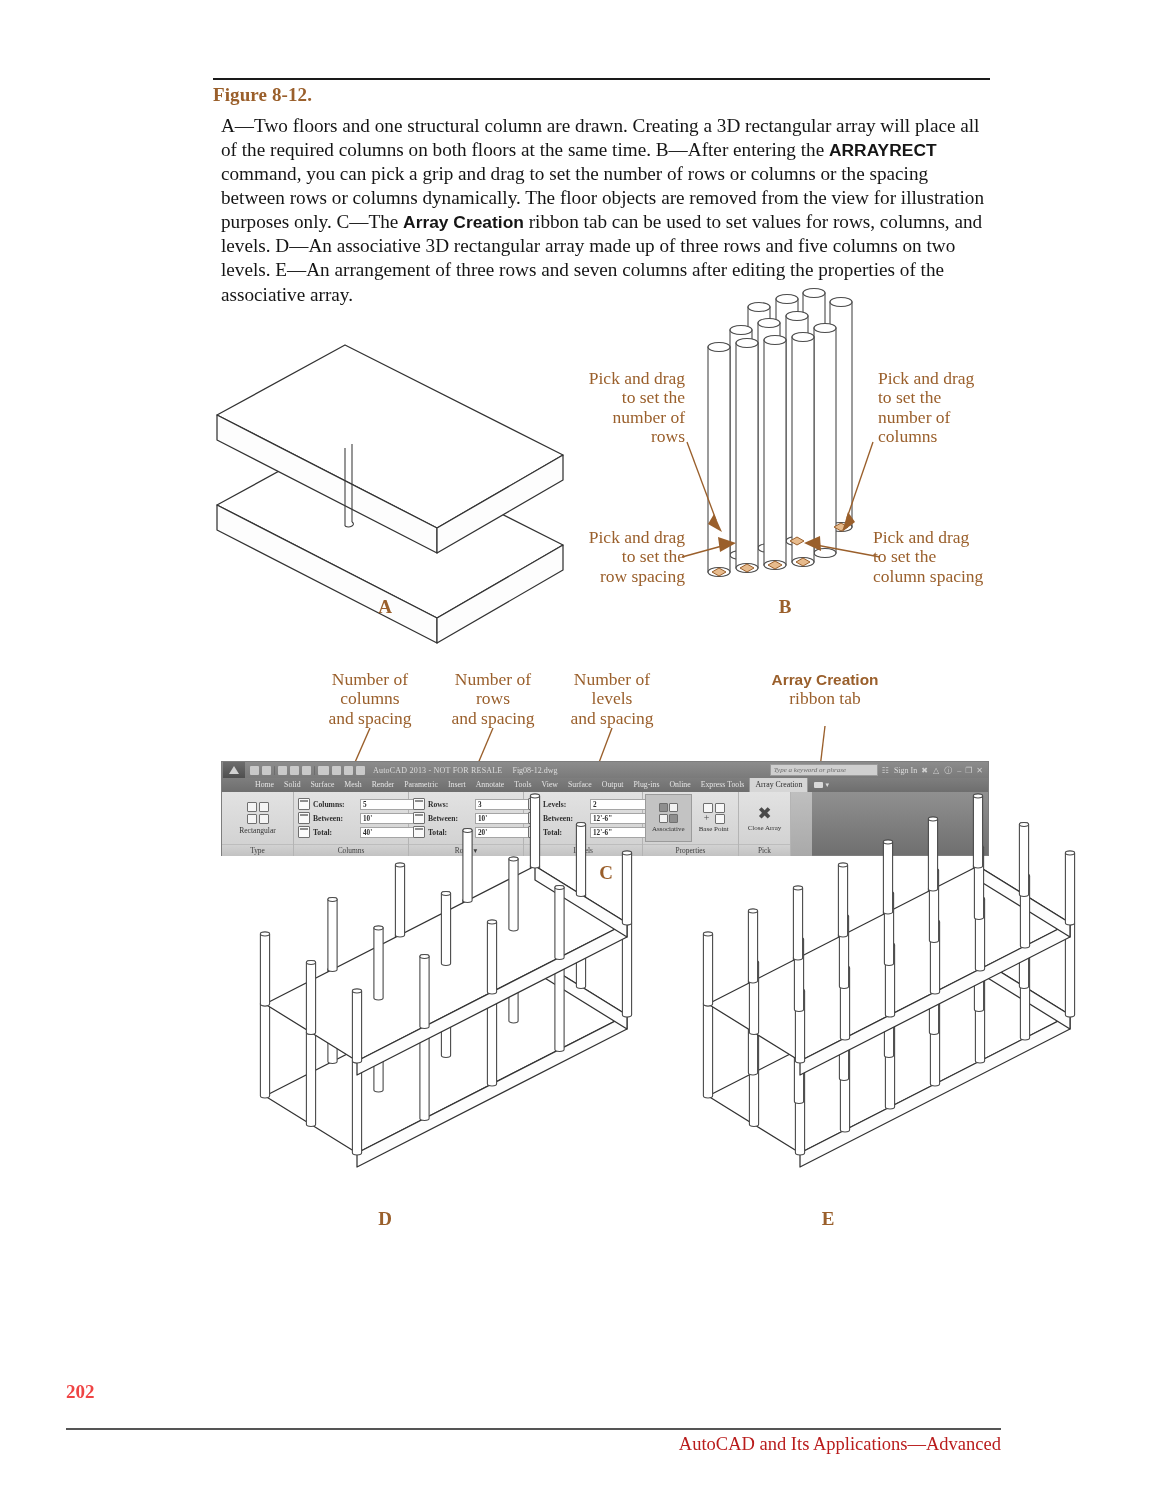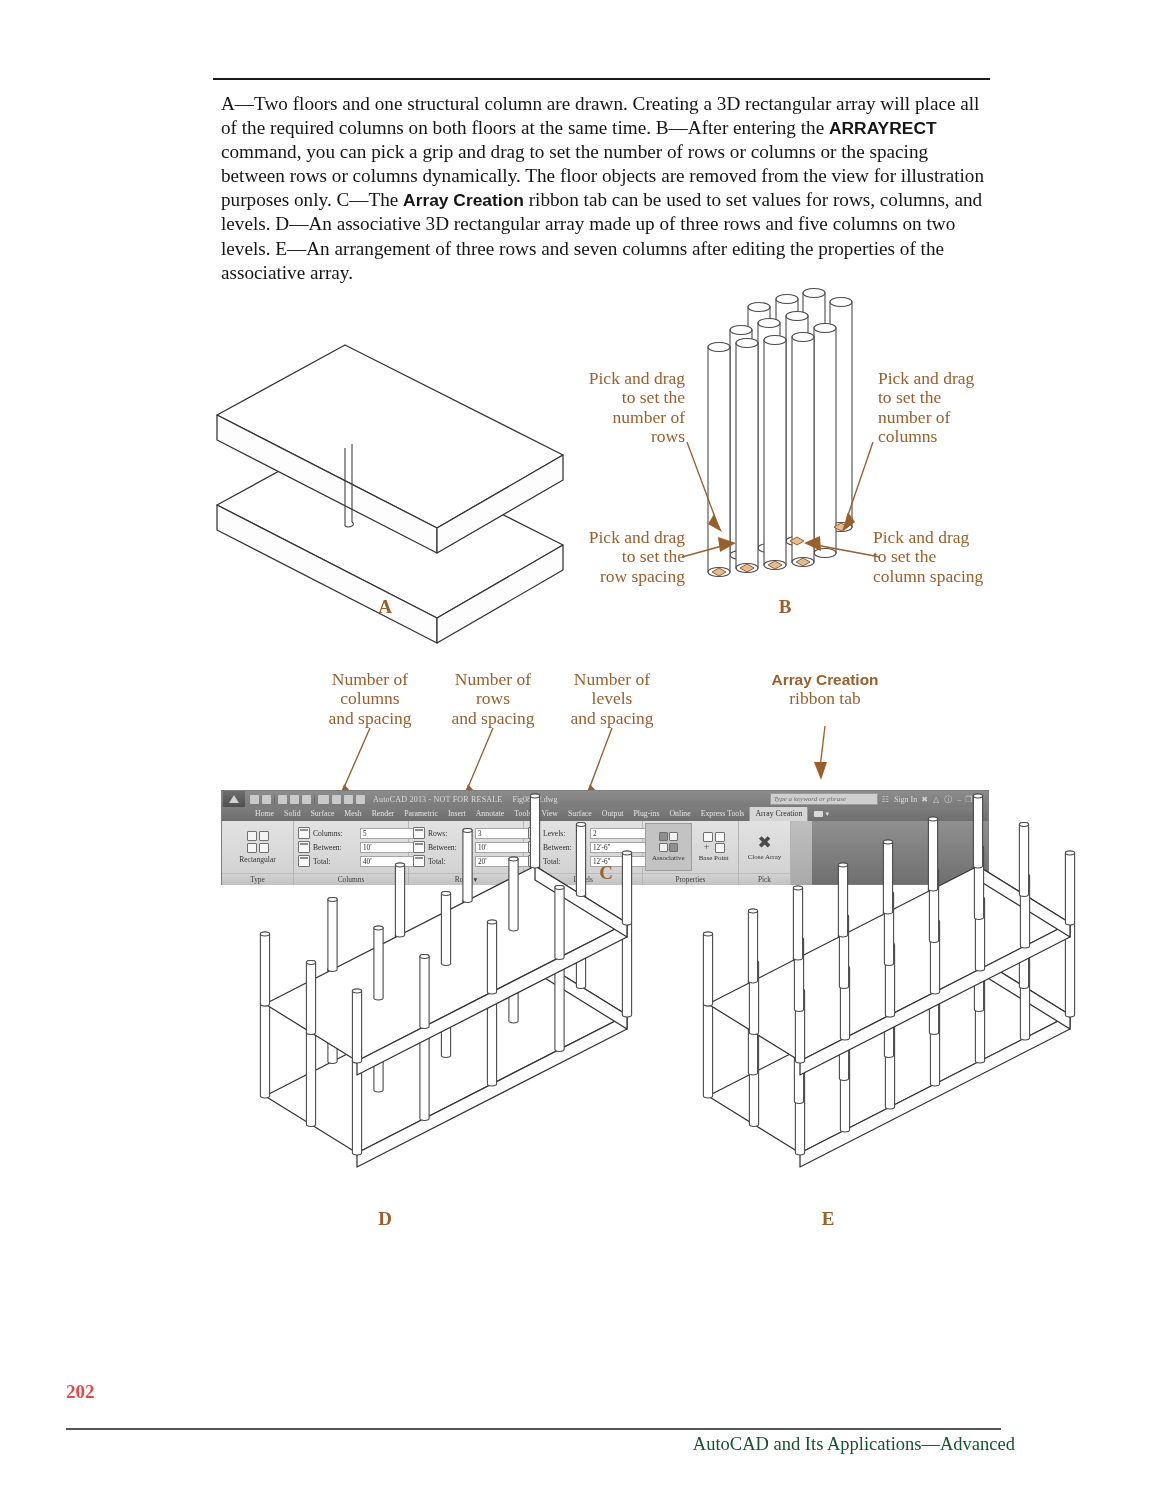--- a/index.html
+++ b/index.html
@@ -50,21 +50,21 @@
   svg.draw{position:absolute;overflow:visible;}
   .ln-thin{fill:none;stroke:#3a3a3a;stroke-width:1.05;stroke-linejoin:round;}
   .face{fill:#ffffff;stroke:#333333;stroke-width:1.25;stroke-linejoin:round;}
   .face-l{fill:#fdfdfd;stroke:#333333;stroke-width:1.25;stroke-linejoin:round;}
   .cyl-body{fill:#ffffff;stroke:#4a4a4a;stroke-width:1.1;}
   .cyl-top{fill:#ffffff;stroke:#4a4a4a;stroke-width:1.1;}
   .grip{fill:#e7bb8d;stroke:#9a5f2b;stroke-width:1;}
   .lead{fill:none;stroke:#9a5f2b;stroke-width:1.35;}
   .lead-head{fill:#9a5f2b;}
   .rb-shadow{
-    position:absolute;left:221px;top:790px;width:768px;height:95px;
+    position:absolute;left:221px;top:761px;width:768px;height:95px;
     background:linear-gradient(180deg,#9e9e9e 0%,#8f8f8f 34%,#6f6f6f 100%);
     border:1px solid #7d7d7d;box-sizing:border-box;
   }
   .rb-titlebar{
     position:absolute;left:0;top:0;right:0;height:16px;
     background:linear-gradient(#8c8c8c,#7a7a7a);
     display:flex;align-items:center;
   }
   .rb-appbtn{
     width:22px;height:16px;margin-left:1px;
@@ -125,21 +125,21 @@
     background:linear-gradient(#d2d2d2,#c2c2c2);border-top:1px solid #bdbdbd;font-family:Liberation Serif, serif;
   }
   .big-btn{
     width:66px;display:flex;flex-direction:column;align-items:center;justify-content:center;gap:2px;
   }
   .big-btn .gl{
     display:grid;grid-template-columns:10px 10px;grid-template-rows:10px 10px;gap:2px;
   }
   .big-btn .gl span{border:1.2px solid #6f6f6f;background:#f4f4f4;border-radius:1px;}
   .big-btn .cap{font-size:7.6px;color:#333;}
-  .rows3{display:flex;flex-direction:column;gap:2px;justify-content:center;}
+  .rows3{display:flex;flex-direction:column;gap:2px;justify-content:center;font-weight:bold;}
   .frow{display:flex;align-items:center;gap:3px;}
   .frow .ic{
     width:10px;height:10px;border:1px solid #6f6f6f;background:#fafafa;
     display:inline-block;border-radius:1px;position:relative;flex:none;
   }
   .frow .ic::after{
     content:"";position:absolute;left:1px;right:1px;top:1px;height:2px;background:#8d8d8d;
   }
   .frow .lab{font-size:7.6px;color:#2e2e2e;width:44px;white-space:nowrap;}
   .frow .inp{
@@ -169,32 +169,33 @@
   
   .rule-bot{
     position:absolute;left:66px;top:1428px;width:935px;height:0;
     border-top:2.5px solid #555555;
   }
   .pg-num{
     position:absolute;left:66px;top:1381px;font-family:Liberation Serif, serif;
     font-weight:bold;font-size:19px;color:#ef4444;
   }
   .pg-run{
-    position:absolute;right:152px;top:1434px;font-family:"Liberation Serif",serif;
-    font-size:18.5px;color:#14532d;white-space:nowrap;
+    position:absolute;right:166px;top:1434px;font-family:"Liberation Serif",serif;
+    font-size:18.5px;color:#b91c1c;white-space:nowrap;
   }
 </style>
 </head>
 <body>
 
 <div class="page">
 
   <div class="rule-top"></div>
 
   <div class="caption-block">
+    <div class="fig-title">Figure 8-12.</div>
     <p class="fig-text" id="cap-text"><span>A—Two floors and one structural column are drawn. Creating a 3D rectangular array will place all of the required columns on both floors at the same time. B—After entering the </span><b>ARRAYRECT</b><span> command, you can pick a grip and drag to set the number of rows or columns or the spacing between rows or columns dynamically. The floor objects are removed from the view for illustration purposes only. C—The </span><b>Array Creation</b><span> ribbon tab can be used to set values for rows, columns, and levels. D—An associative 3D rectangular array made up of three rows and five columns on two levels. E—An arrangement of three rows and seven columns after editing the properties of the associative array.</span></p>
   </div>
 
   <svg class="draw" style="left:205px;top:340px;" width="370" height="260" viewBox="0 0 370 260">
 
     <polygon class="face" points="12,165 140,95 358,205 232,278"></polygon>
     <polygon class="face-l" points="12,165 12,190 232,303 232,278"></polygon>
     <polygon class="face-l" points="232,278 232,303 358,230 358,205"></polygon>
 
     <polygon class="face" points="12,75 140,5 358,115 232,188"></polygon>

